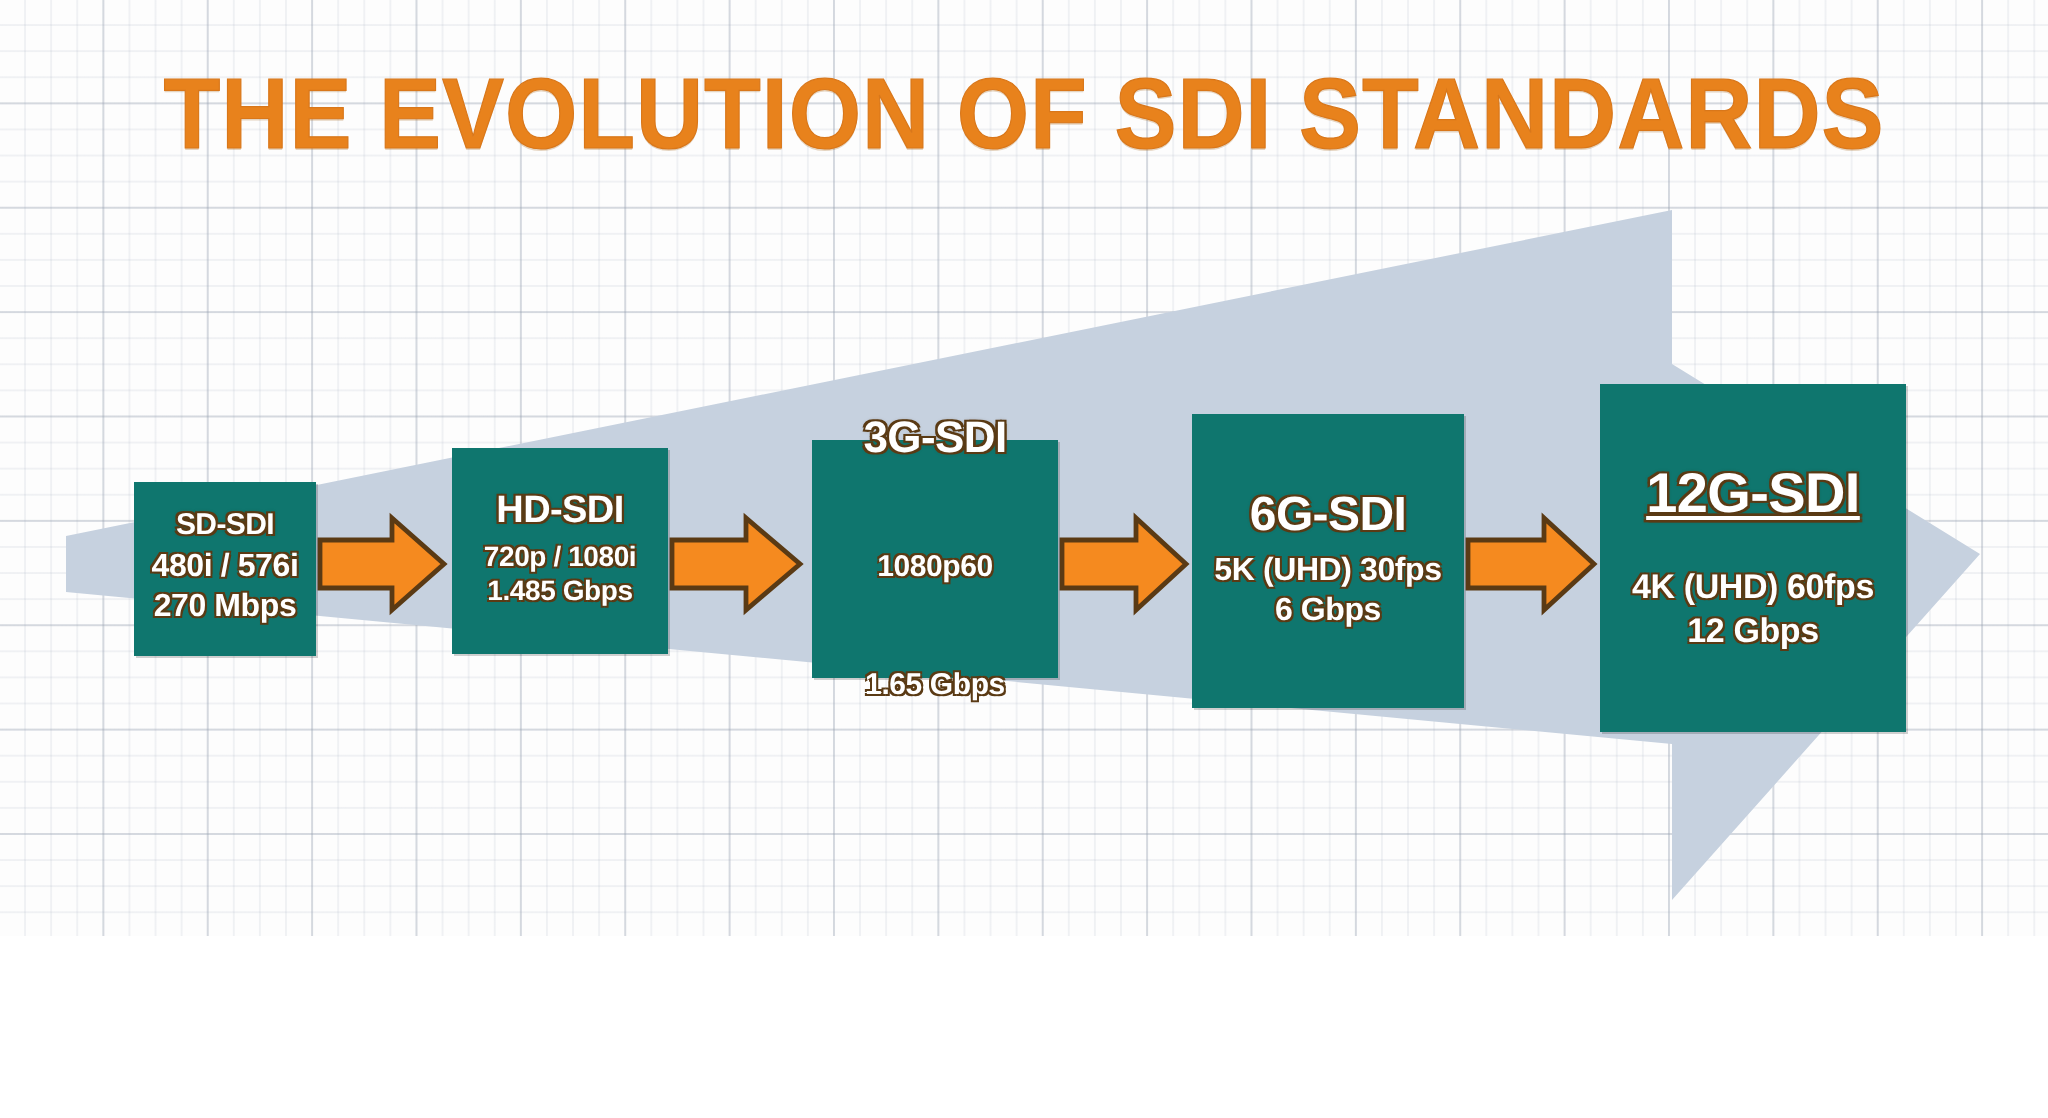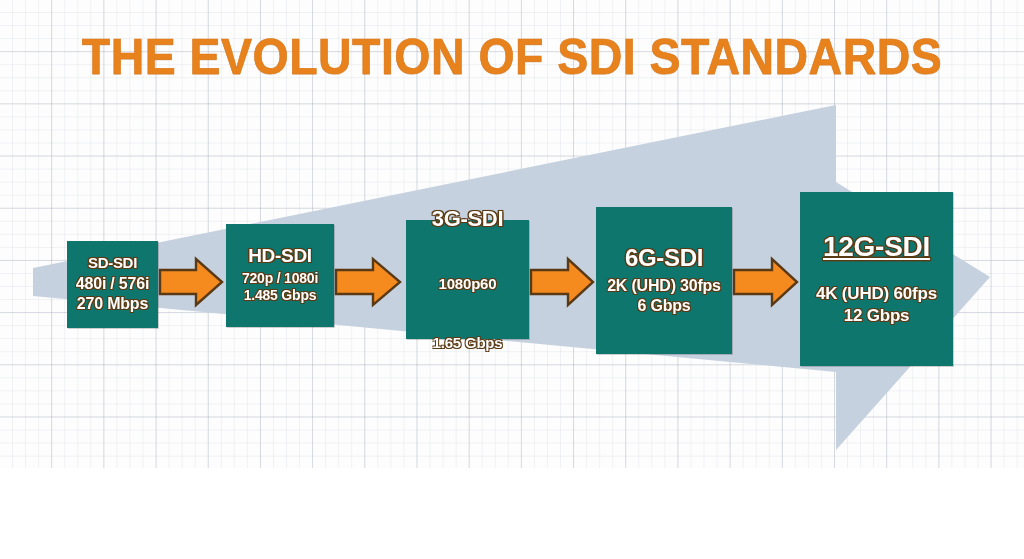--- a/index.html
+++ b/index.html
@@ -159,21 +159,21 @@
   </div>
 
   <div class="node" id="node-2">
     <div class="nm">3G-SDI</div>
     <div class="ln">1080p60</div>
     <div class="ln">1.65 Gbps</div>
   </div>
 
   <div class="node" id="node-3">
     <div class="nm">6G-SDI</div>
-    <div class="ln">2K (UHD) 30fps</div>
+    <div class="ln">5K (UHD) 30fps</div>
     <div class="ln">6 Gbps</div>
   </div>
 
   <div class="node" id="node-4">
     <div class="nm">12G-SDI</div>
     <div class="ln">4K (UHD) 60fps</div>
     <div class="ln">12 Gbps</div>
   </div>
 
 </div>

